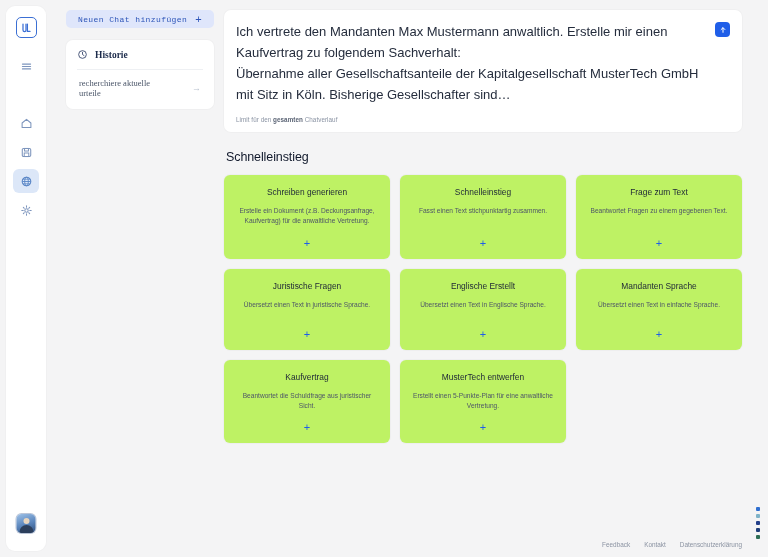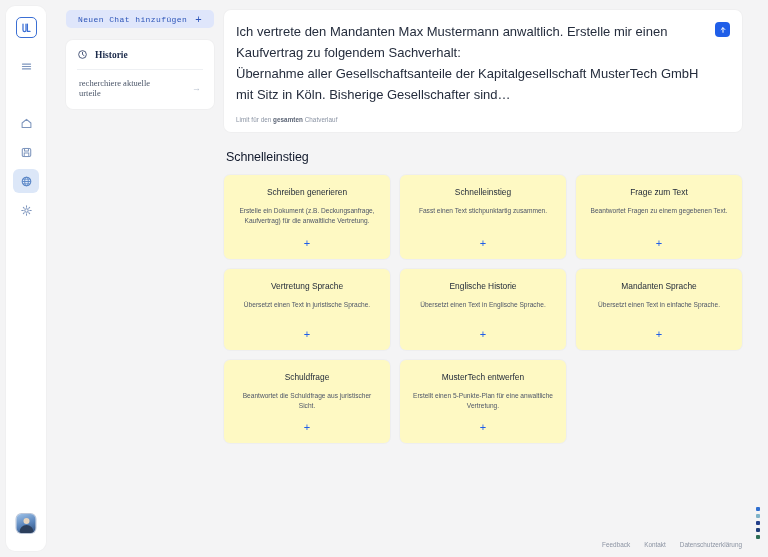--- a/index.html
+++ b/index.html
@@ -221,21 +221,21 @@
     letter-spacing: -0.1px;
   }
 
   
   .grid {
     display: grid;
     grid-template-columns: repeat(3, 1fr);
     gap: 10px;
   }
   .card {
-    background: #fef9c3;
+    background: #bef264;
     border-radius: 6px;
     min-height: 81px;
     padding: 12px 11px 10px 11px;
     display: flex;
     flex-direction: column;
     align-items: center;
     cursor: pointer;
     box-shadow: 0 0 0 1px rgba(0,0,0,0.025);
   }
   .card-title {
@@ -421,39 +421,39 @@
         <div class="card-plus">+</div>
       </div>
 
       <div class="card">
         <div class="card-title">Frage zum Text</div>
         <div class="card-desc">Beantwortet Fragen zu einem gegebenen Text.</div>
         <div class="card-plus">+</div>
       </div>
 
       <div class="card">
-        <div class="card-title">Vertretung Sprache</div>
+        <div class="card-title">Juristische Fragen</div>
         <div class="card-desc">Übersetzt einen Text in juristische Sprache.</div>
         <div class="card-plus">+</div>
       </div>
 
       <div class="card">
-        <div class="card-title">Englische Historie</div>
+        <div class="card-title">Englische Erstellt</div>
         <div class="card-desc">Übersetzt einen Text in Englische Sprache.</div>
         <div class="card-plus">+</div>
       </div>
 
       <div class="card">
         <div class="card-title">Mandanten Sprache</div>
         <div class="card-desc">Übersetzt einen Text in einfache Sprache.</div>
         <div class="card-plus">+</div>
       </div>
 
       <div class="card">
-        <div class="card-title">Schuldfrage</div>
+        <div class="card-title">Kaufvertrag</div>
         <div class="card-desc">Beantwortet die Schuldfrage aus juristischer Sicht.</div>
         <div class="card-plus">+</div>
       </div>
 
       <div class="card">
         <div class="card-title">MusterTech entwerfen</div>
         <div class="card-desc">Erstellt einen 5-Punkte-Plan für eine anwaltliche Vertretung.</div>
         <div class="card-plus">+</div>
       </div>
 

